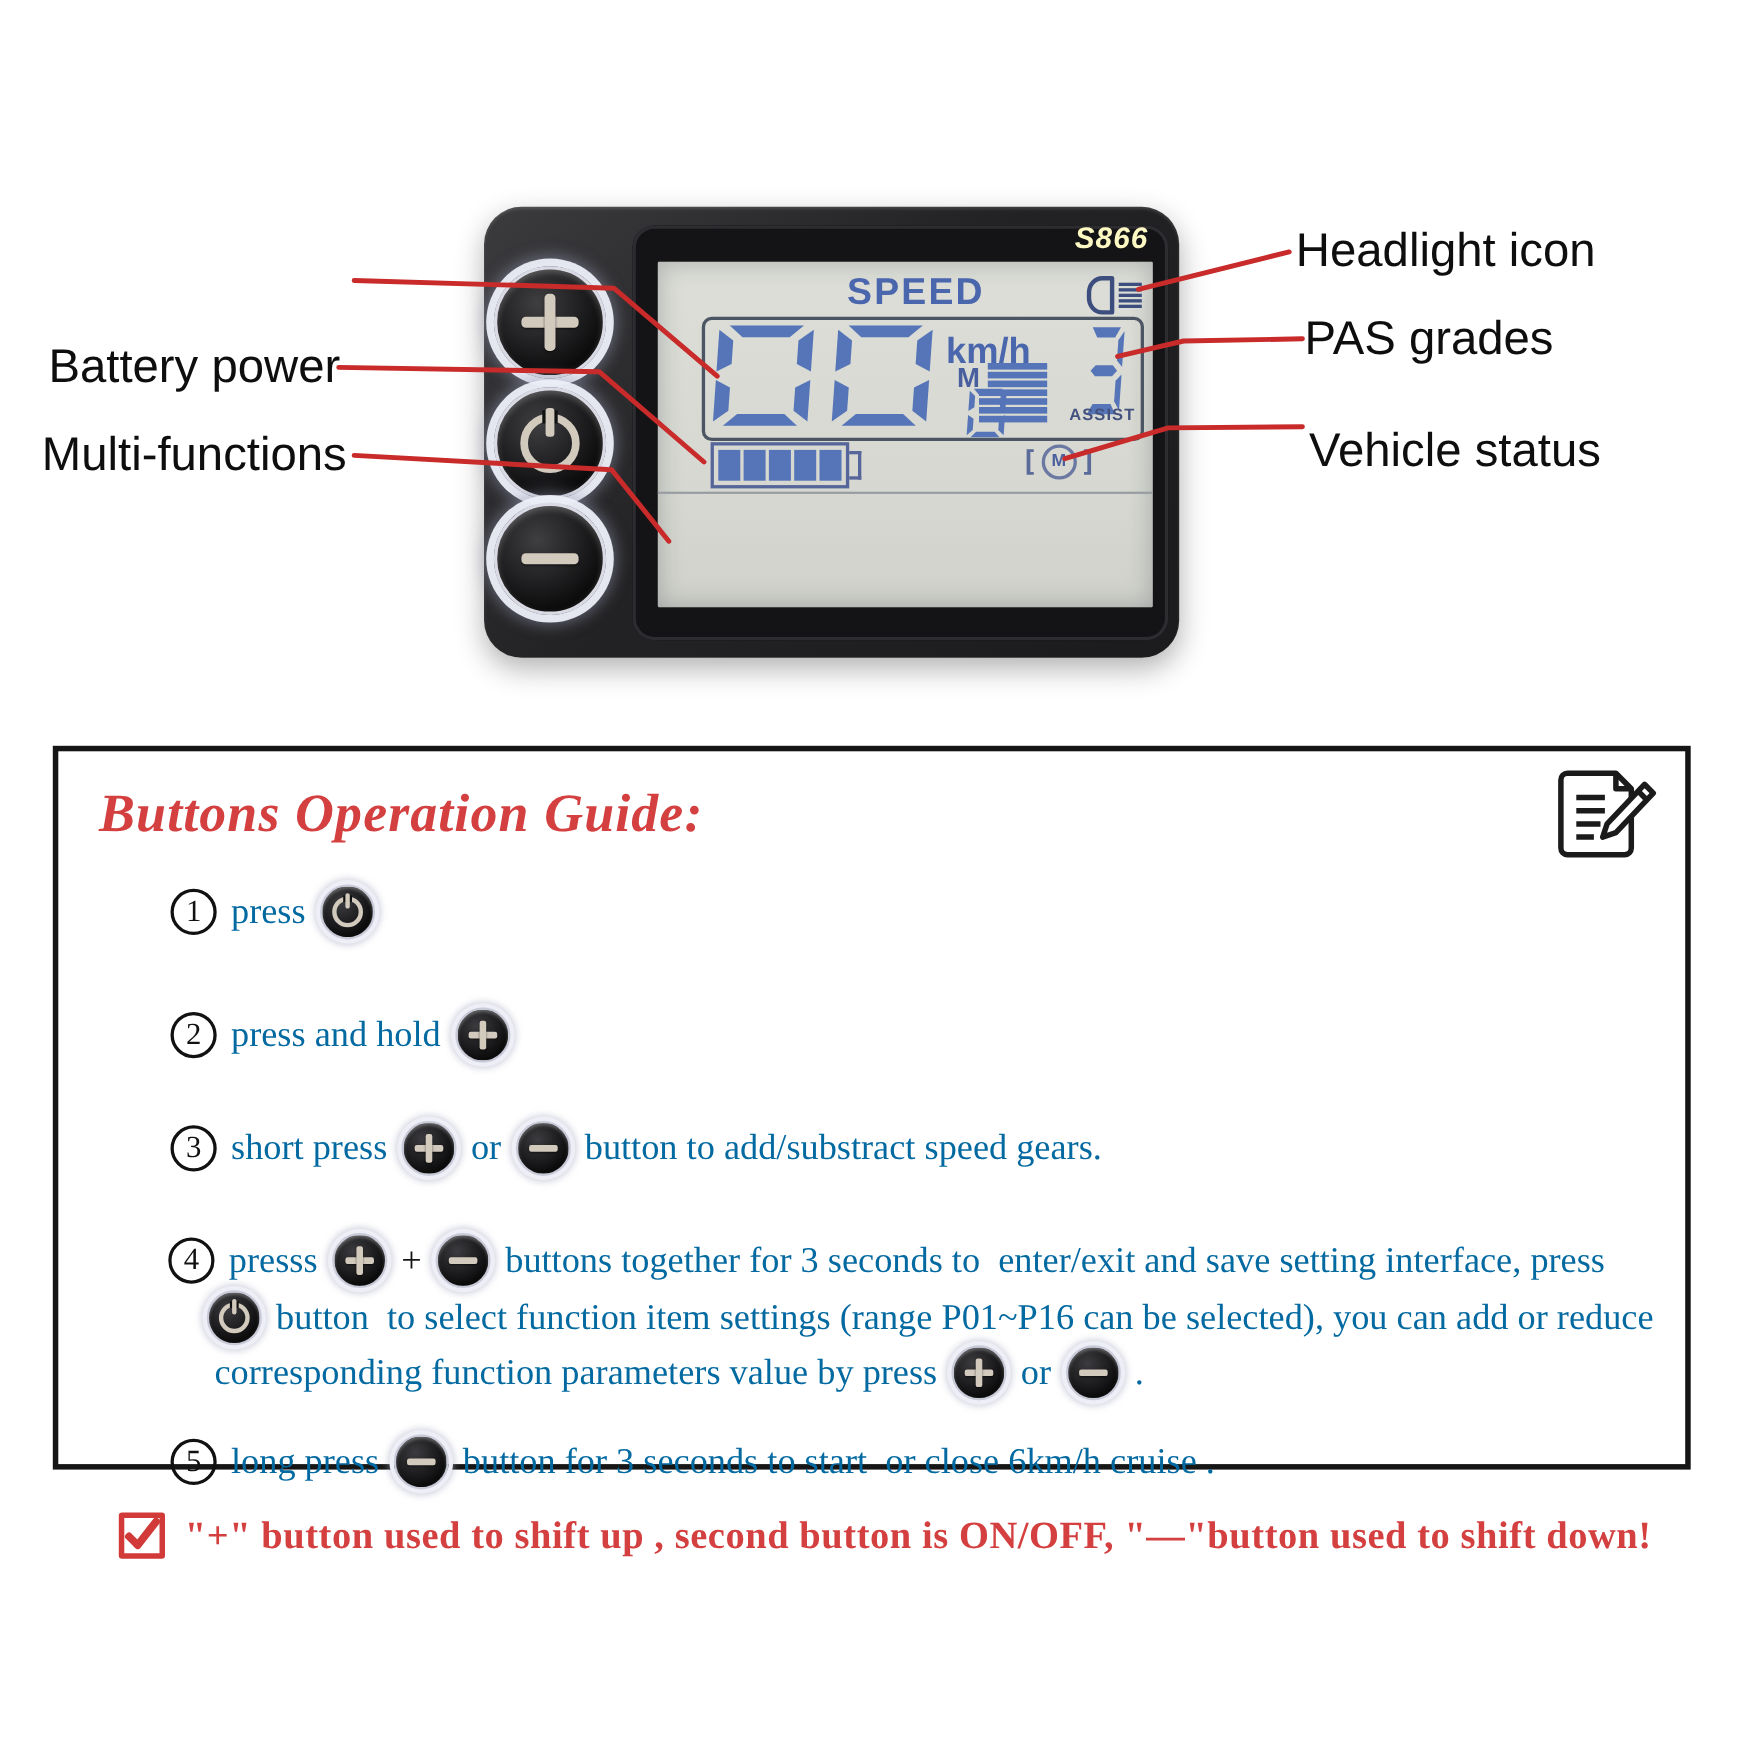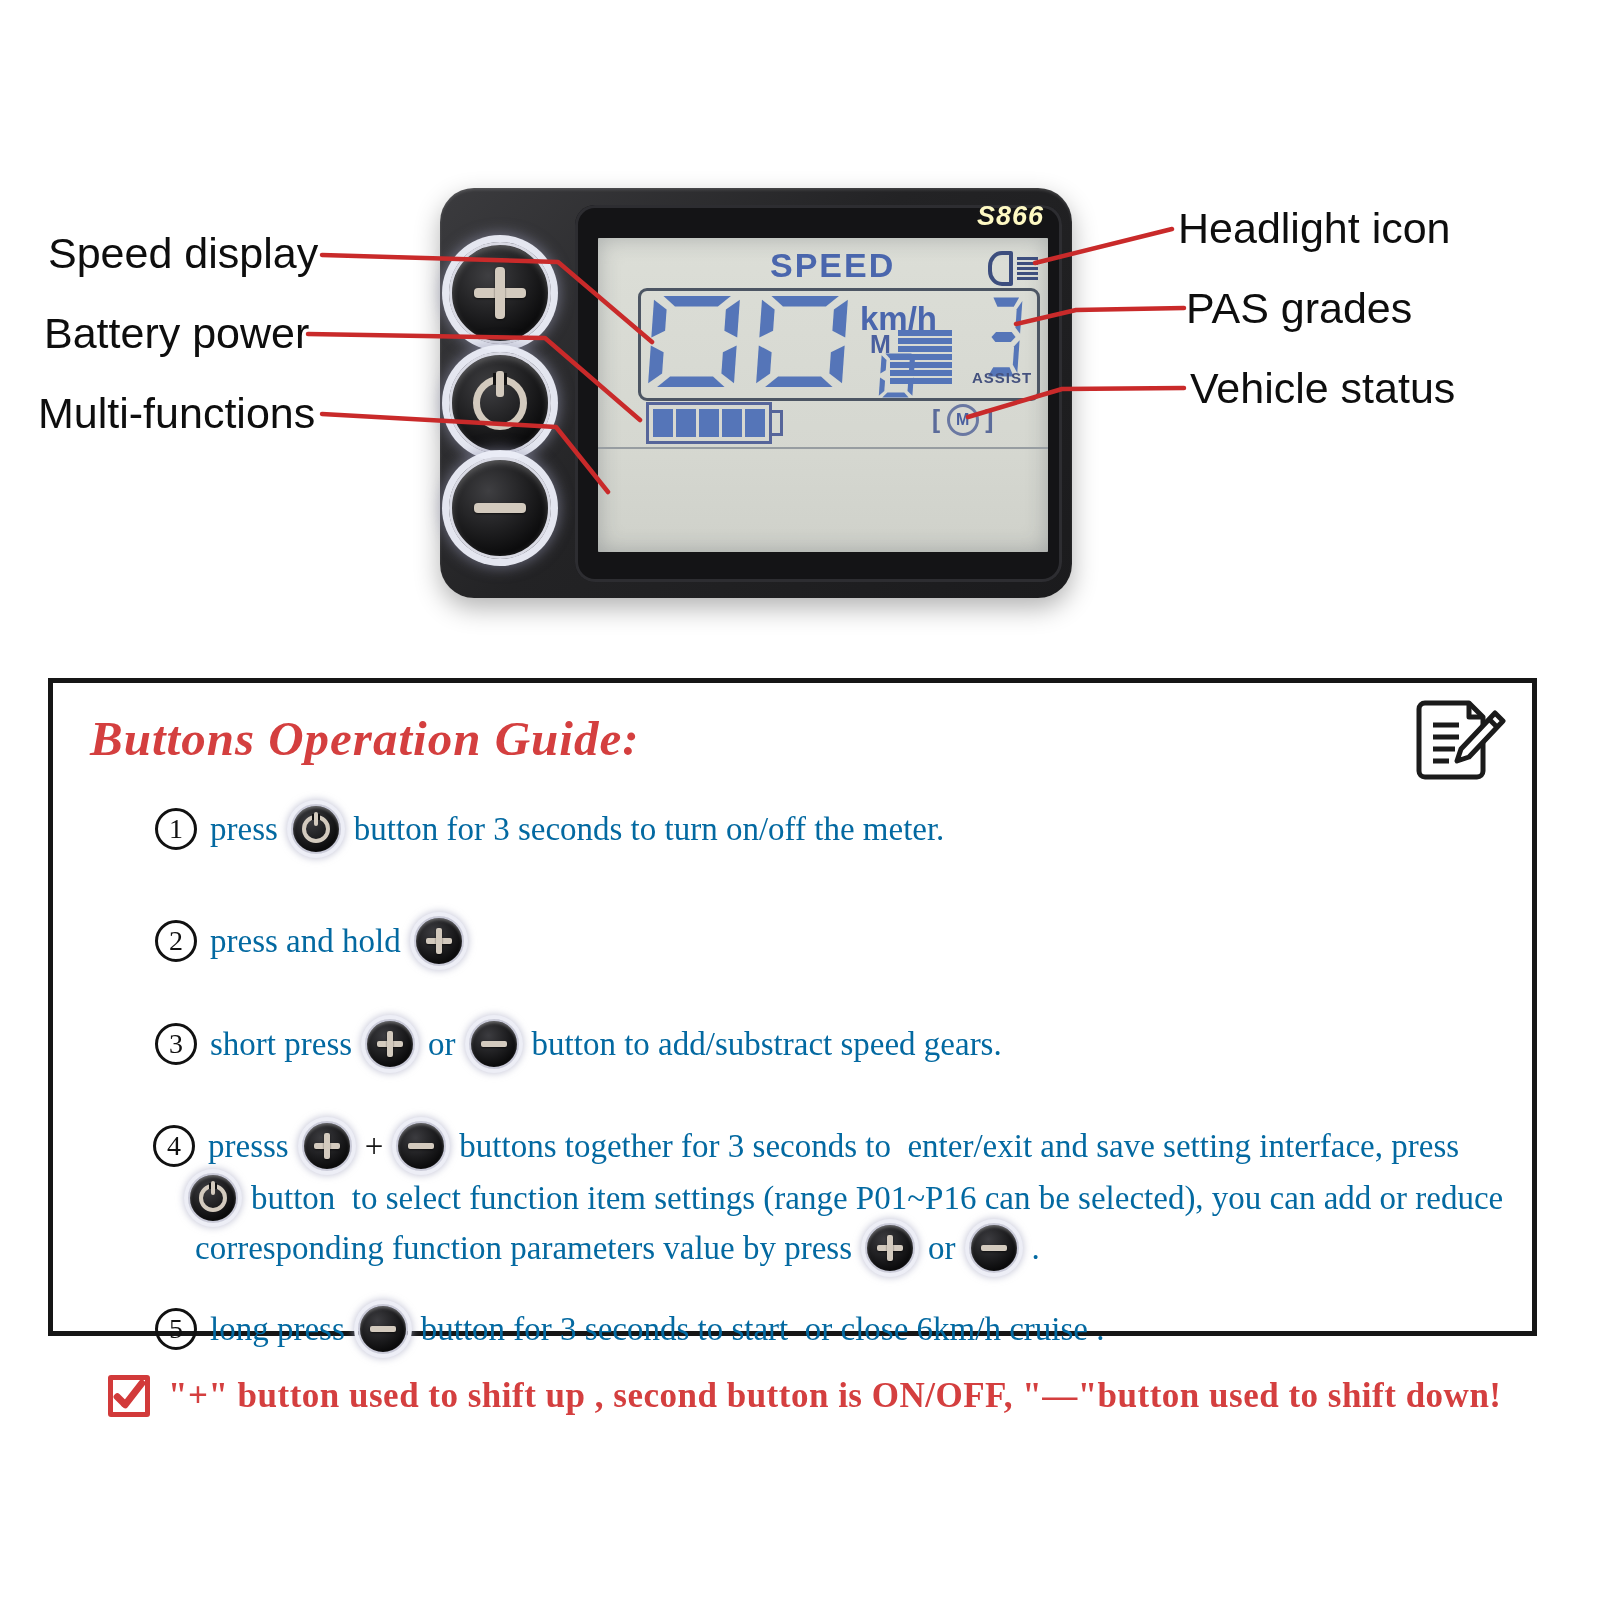--- a/index.html
+++ b/index.html
@@ -217,26 +217,25 @@
 
           <div class="motor">
             <span class="brk">[</span>
             <span class="mc">M</span>
             <span class="brk">]</span>
           </div>
         </div>
       </div>
     </div>
 
-    <div class="hero-label" style="left:48px;top:228px;">Speed display</div>
     <div class="hero-label" style="left:44px;top:308px;">Battery power</div>
     <div class="hero-label" style="left:38px;top:388px;">Multi-functions</div>
     <div class="hero-label" style="left:1178px;top:203px;">Headlight icon</div>
     <div class="hero-label" style="left:1186px;top:283px;">PAS grades</div>
-    <div class="hero-label" style="left:1190px;top:363px;text-align:right;">Vehicle status</div>
+    <div class="hero-label" style="left:1190px;top:385px;text-align:right;">Vehicle status</div>
 
     <svg class="redlines" width="1600" height="660">
       <g fill="none" stroke="#c92a2a" stroke-width="4.5" stroke-linecap="round" stroke-linejoin="round">
         <polyline points="322,255 558,262 652,342"></polyline>
         <polyline points="308,334 545,338 640,420"></polyline>
         <polyline points="322,414 556,427 608,492"></polyline>
         <polyline points="1035,263 1172,229"></polyline>
         <polyline points="1016,324 1076,310 1184,308"></polyline>
         <polyline points="968,417 1062,389 1184,388"></polyline>
       </g>
@@ -258,21 +257,20 @@
 
     <div class="g-row" style="left:102px;top:120px;">
       <span class="circ">1</span>
       <span class="g-text">press</span>
       <span class="ibtn">
           <span class="pwr">
             <span class="notch"></span>
             <span class="bar"></span>
           </span>
         </span>
-      <span class="g-text">button for 3 seconds to turn on/off the meter.</span>
     </div>
 
     <div class="g-row" style="left:102px;top:232px;">
       <span class="circ">2</span>
       <span class="g-text">press and hold</span>
       <span class="ibtn">
           <span class="cross"></span>
         </span>
     </div>
 

